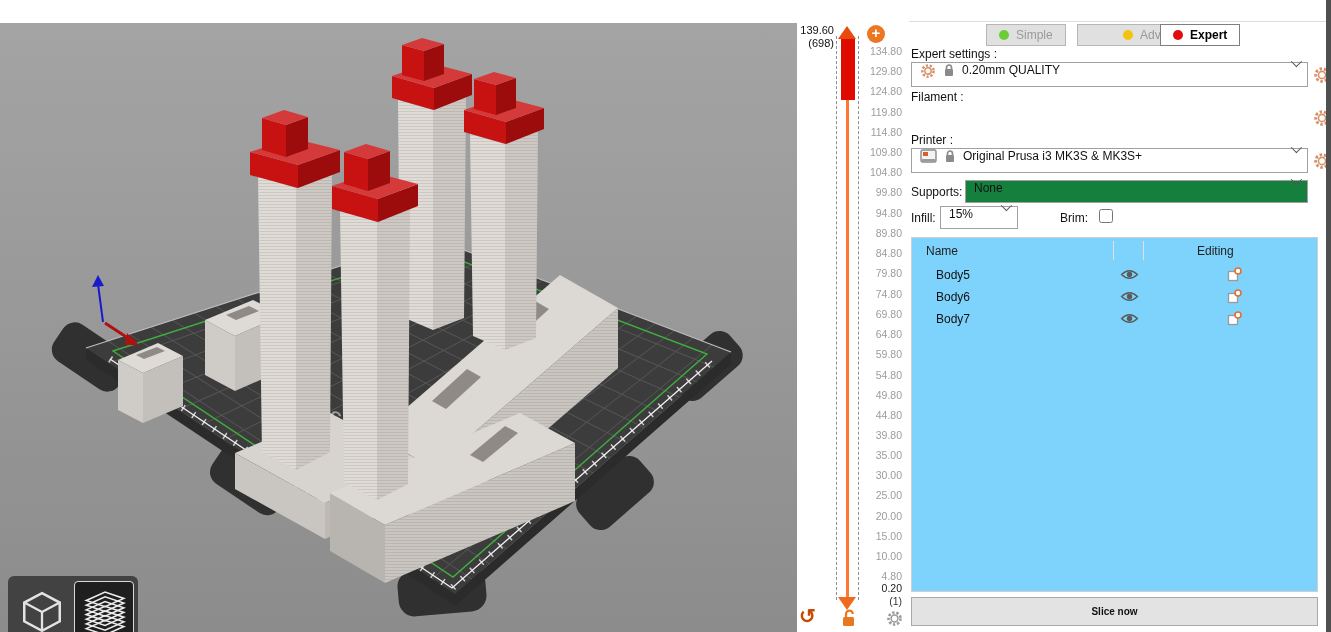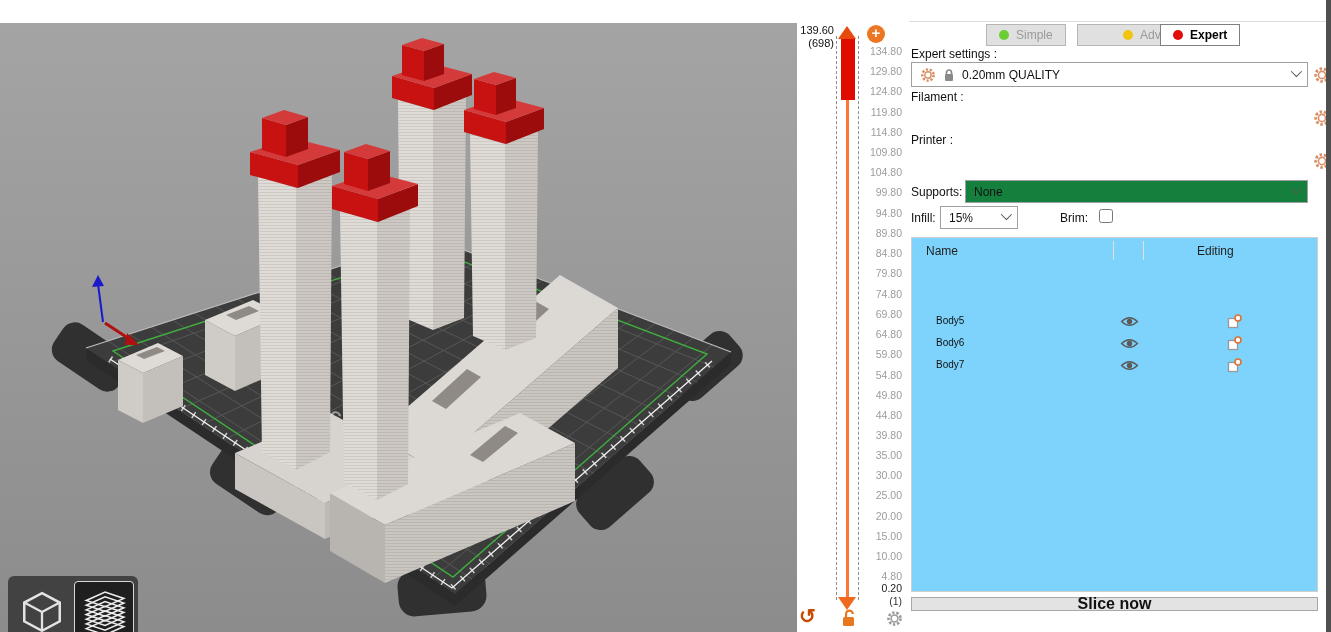--- a/index.html
+++ b/index.html
@@ -35,36 +35,36 @@
   .plusbtn { position:absolute; width:18px; height:18px; border-radius:50%; background:#ed7622; color:#fff;
              font-size:15px; font-weight:bold; line-height:16px; text-align:center; }
 
   
   .panel-border-top { left:909px; top:21px; width:417px; height:1px; background:#ddd; }
   .mode-btn { position:absolute; top:24px; height:22px; display:flex; align-items:center; gap:7px;
               padding:0 12px; font-size:12px; background:#e0e0e0; border:1px solid #b6b6b6; color:#9a9a9a; }
   .mode-btn.active { background:#fff; border:1px solid #7f7f7f; color:#000; font-weight:bold; }
   .dot { width:10px; height:10px; border-radius:50%; }
   .lbl { position:absolute; font-size:12px; color:#111; }
-  .combo { position:absolute; background:#fff; border:1px solid #a0a0a0; display:flex; align-items:center;
+  .combo { position:absolute; background:#fff; border:1px solid #a0a0a0; display:flex; align-items:flex-start;
            gap:7px; padding:0 8px; font-size:12px; color:#111; }
   .combo .grow { flex:1; }
   .chev { width:8px; height:8px; border-right:1.6px solid #555; border-bottom:1.6px solid #555;
           transform:rotate(45deg) translateY(-2px); margin-top:-4px; }
   .swatch { width:18px; height:14px; background:#fbeee6; border:1px solid #e3cdbf; }
   .gearbtn { position:absolute; width:18px; height:18px; }
   .checkbox { position:absolute; width:14px; height:14px; accent-color:#fff; }
 
   .listbox { left:911px; top:237px; width:407px; height:355px; background:#7dd3fc; border:1px solid #cfcfcf; }
   .listhead { position:absolute; top:0; left:0; width:100%; height:25px; font-size:12px; color:#222; }
   .colsep { position:absolute; top:3px; width:1px; height:19px; background:#e0e0e0; }
-  .row { position:absolute; left:0; width:100%; height:22px; font-size:10px; color:#111;margin-top:47px; }
-
-  .slicebtn { left:911px; top:597px; width:407px; height:14px; background:#e3e3e3; border:1px solid #a8a8a8;
-              font-size:16px; font-weight:bold; color:#111; display:flex; align-items:center; justify-content:center; }
+  .row { position:absolute; left:0; width:100%; height:22px; font-size:12px; color:#111; }
+
+  .slicebtn { left:911px; top:597px; width:407px; height:29px; background:#e3e3e3; border:1px solid #a8a8a8;
+              font-size:10px; font-weight:bold; color:#111; display:flex; align-items:center; justify-content:center; }
 
   .win-edge { left:1326px; top:0; width:5px; height:632px; background:#4f4f4f; }
 
   .undo-glyph { font-size:20px; font-weight:bold; color:#c74a00; line-height:20px; }
 </style>
 </head>
 <body>
 
 <div id="root">
 
@@ -343,20 +343,33 @@
     <circle cx="8.5" cy="8.5" r="3.4" fill="none" stroke="#d98e66" stroke-width="1.5"></circle>
   </svg>
 
   <div class="lbl" style="left:911px; top:90px;">Filament :</div>
   <svg class="gearbtn" style="left:1313px; top:109px;" viewBox="0 0 17 17">
     <circle cx="8.5" cy="8.5" r="6" fill="none" stroke="#d98e66" stroke-width="2.6" stroke-dasharray="2.4 1.8"></circle>
     <circle cx="8.5" cy="8.5" r="3.4" fill="none" stroke="#d98e66" stroke-width="1.5"></circle>
   </svg>
 
   <div class="lbl" style="left:911px; top:133px;">Printer :</div>
+  <div class="combo" style="left:911px; top:148px; width:397px; height:25px;">
+    <svg width="17" height="15">
+      <rect x="1" y="1" width="15" height="12" rx="1.5" fill="#f2f2f2" stroke="#8a8a8a" stroke-width="1.4"></rect>
+      <rect x="3" y="3" width="5" height="4" fill="#d2622a"></rect>
+      <rect x="2" y="10" width="13" height="2.4" fill="#9a9a9a"></rect>
+    </svg>
+    <svg width="12" height="14">
+      <path d="M3.5 6 V4.5 a2.5 2.5 0 0 1 5 0 V6" fill="none" stroke="#8a8a8a" stroke-width="1.7"></path>
+      <rect x="2" y="6" width="8" height="7" rx="1" fill="#8a8a8a"></rect>
+    </svg>
+    <span class="grow">Original Prusa i3 MK3S &amp; MK3S+</span>
+    <span class="chev"></span>
+  </div>
   <svg class="gearbtn" style="left:1313px; top:152px;" viewBox="0 0 17 17">
     <circle cx="8.5" cy="8.5" r="6" fill="none" stroke="#d98e66" stroke-width="2.6" stroke-dasharray="2.4 1.8"></circle>
     <circle cx="8.5" cy="8.5" r="3.4" fill="none" stroke="#d98e66" stroke-width="1.5"></circle>
   </svg>
 
   <div class="lbl" style="left:911px; top:185px;">Supports:</div>
   <div class="combo" style="left:965px; top:180px; width:343px; height:23px; background:#15803d;">
     <span class="grow">None</span>
     <span class="chev"></span>
   </div>

